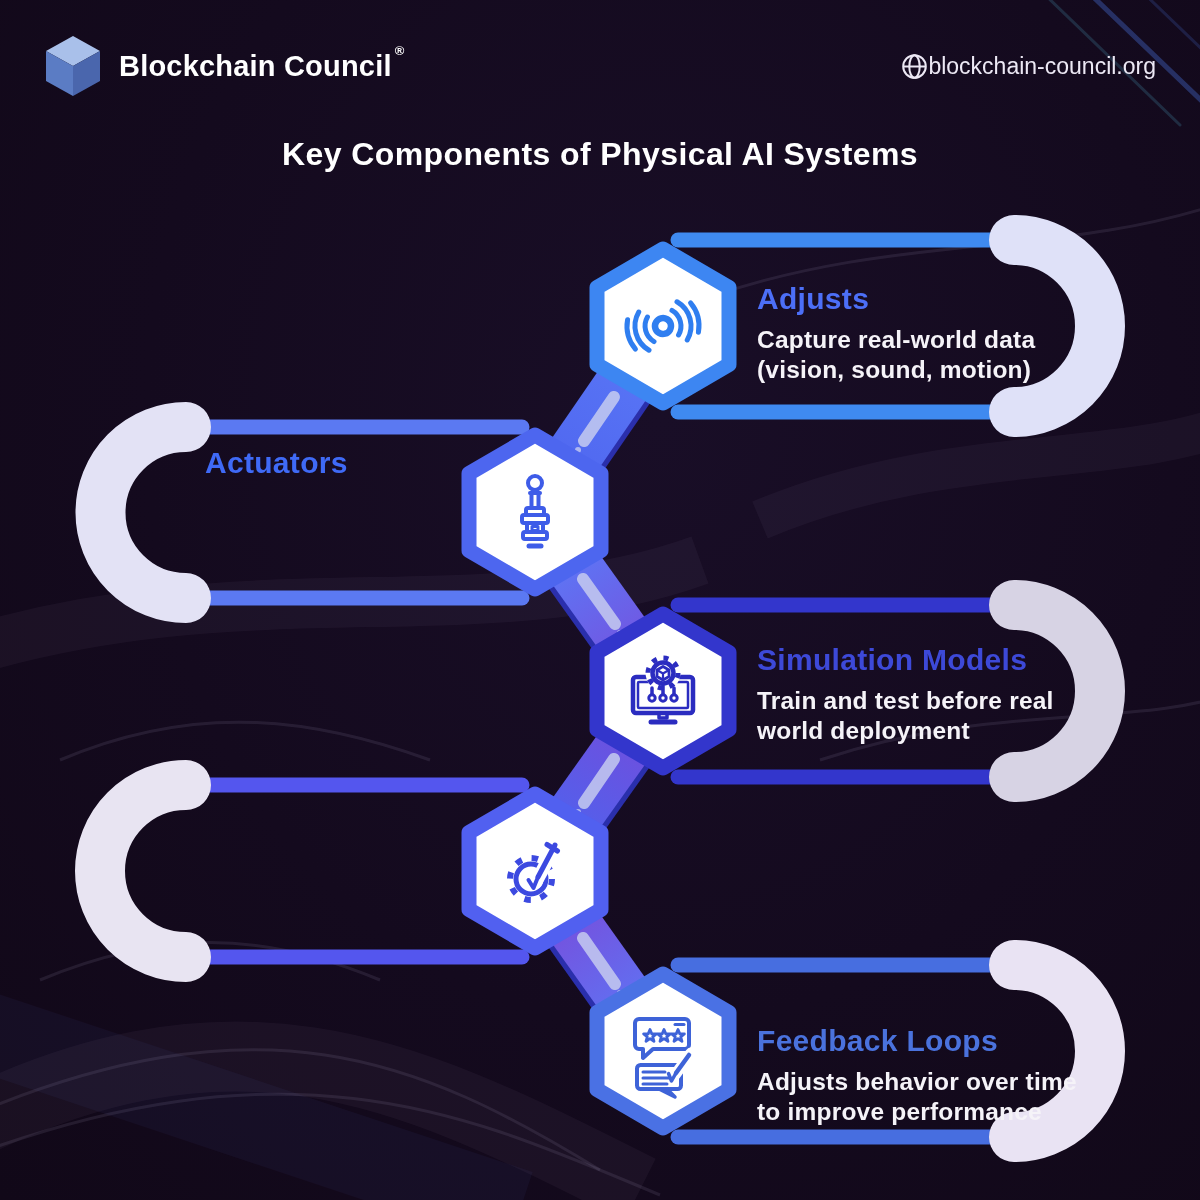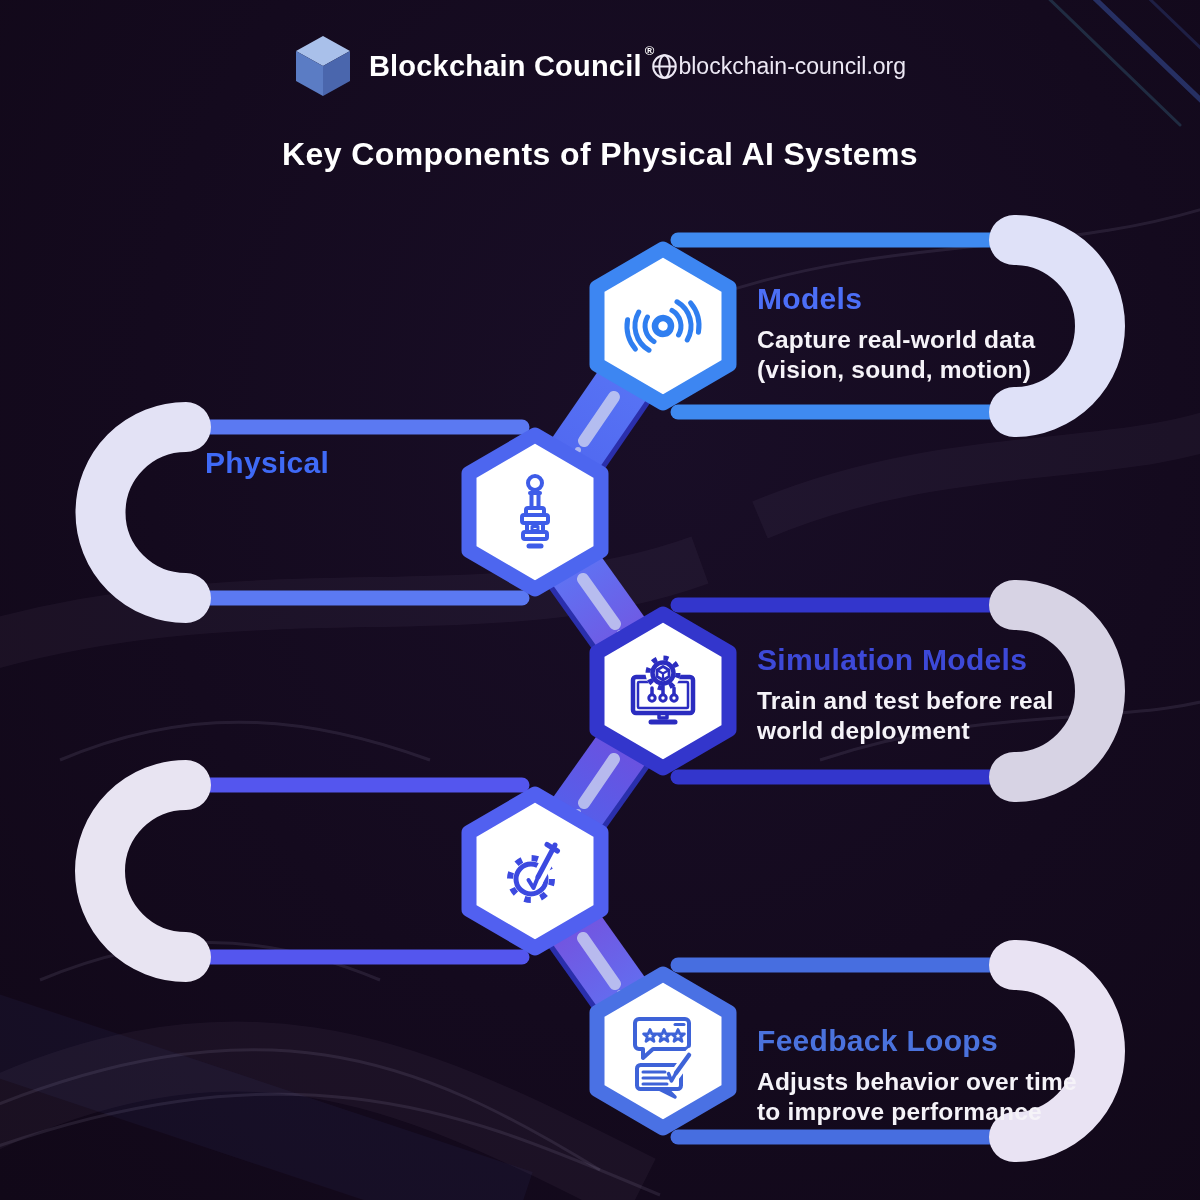--- a/index.html
+++ b/index.html
@@ -3,21 +3,21 @@
 <meta charset="utf-8">
 <style>
   *{margin:0;padding:0;box-sizing:border-box}
   html,body{width:1200px;height:1200px;background:#0d0614}
   body{font-family:"Liberation Sans",sans-serif}
   .canvas{position:relative;width:1200px;height:1200px;overflow:hidden;
           background:radial-gradient(ellipse at 55% 35%, #190e27 0%, #140a1e 55%, #110818 100%)}
   svg.bg{position:absolute;inset:0;z-index:1}
   svg.diagram{position:absolute;inset:0;z-index:2}
   header{position:absolute;left:42px;right:44px;top:34px;display:flex;
-         justify-content:center;align-items:center;z-index:6}
+         justify-content:space-between;align-items:center;z-index:6}
   .brand{display:flex;align-items:center;gap:15px}
   .brand-name{color:#ffffff;font-size:29px;font-weight:bold;letter-spacing:.2px}
   .brand-name sup{font-size:13px;position:relative;top:-10px;left:3px}
   .site{display:flex;align-items:center;gap:0;color:#ece8f4;font-size:23px;font-weight:500}
   h1.title{position:absolute;top:136px;left:0;width:100%;text-align:center;color:#ffffff;
            font-size:32px;font-weight:bold;letter-spacing:.4px;z-index:6}
   .hex{position:absolute;z-index:4}
   .node-text{position:absolute;z-index:5}
   .node-text h2{font-size:30px;font-weight:bold;margin-bottom:9px;letter-spacing:.3px}
   .node-text p{font-size:24.5px;font-weight:bold;line-height:1.22;color:#f5f3f8;letter-spacing:.2px}
@@ -229,26 +229,26 @@
         <path d="M44,78 L52,86 L36,78" stroke-width="3.5"></path>
         <path d="M20,61 h22 M20,67 h30 M20,73 h24" stroke-width="3"></path>
         <path d="M68,42 L52,64" stroke="#ffffff" stroke-width="11"></path>
         <path d="M66,44 L53,62" stroke-width="4.5"></path>
         <path d="M53,62 L48.5,70 L45.5,62.5" stroke-width="3.5"></path>
       </g>
     </svg>
   </div>
 
   <div class="node-text" style="left:757px;top:282px;width:310px">
-    <h2 style="color: rgb(76, 111, 247);">Models</h2>
+    <h2 style="color: rgb(76, 111, 247);">Adjusts</h2>
     <p>Capture real-world data (vision, sound, motion)</p>
   </div>
 
   <div class="node-text" style="left:205px;top:446px;width:250px">
-    <h2 style="color: rgb(63, 106, 246);">Physical</h2>
+    <h2 style="color: rgb(63, 106, 246);">Actuators</h2>
   </div>
 
   <div class="node-text" style="left:757px;top:643px;width:330px">
     <h2 style="color: rgb(61, 73, 216);">Simulation Models</h2>
     <p>Train and test before real world deployment</p>
   </div>
 
 
   <div class="node-text" style="left:757px;top:1024px;width:340px">
     <h2 style="color: rgb(74, 114, 221);">Feedback Loops</h2>

